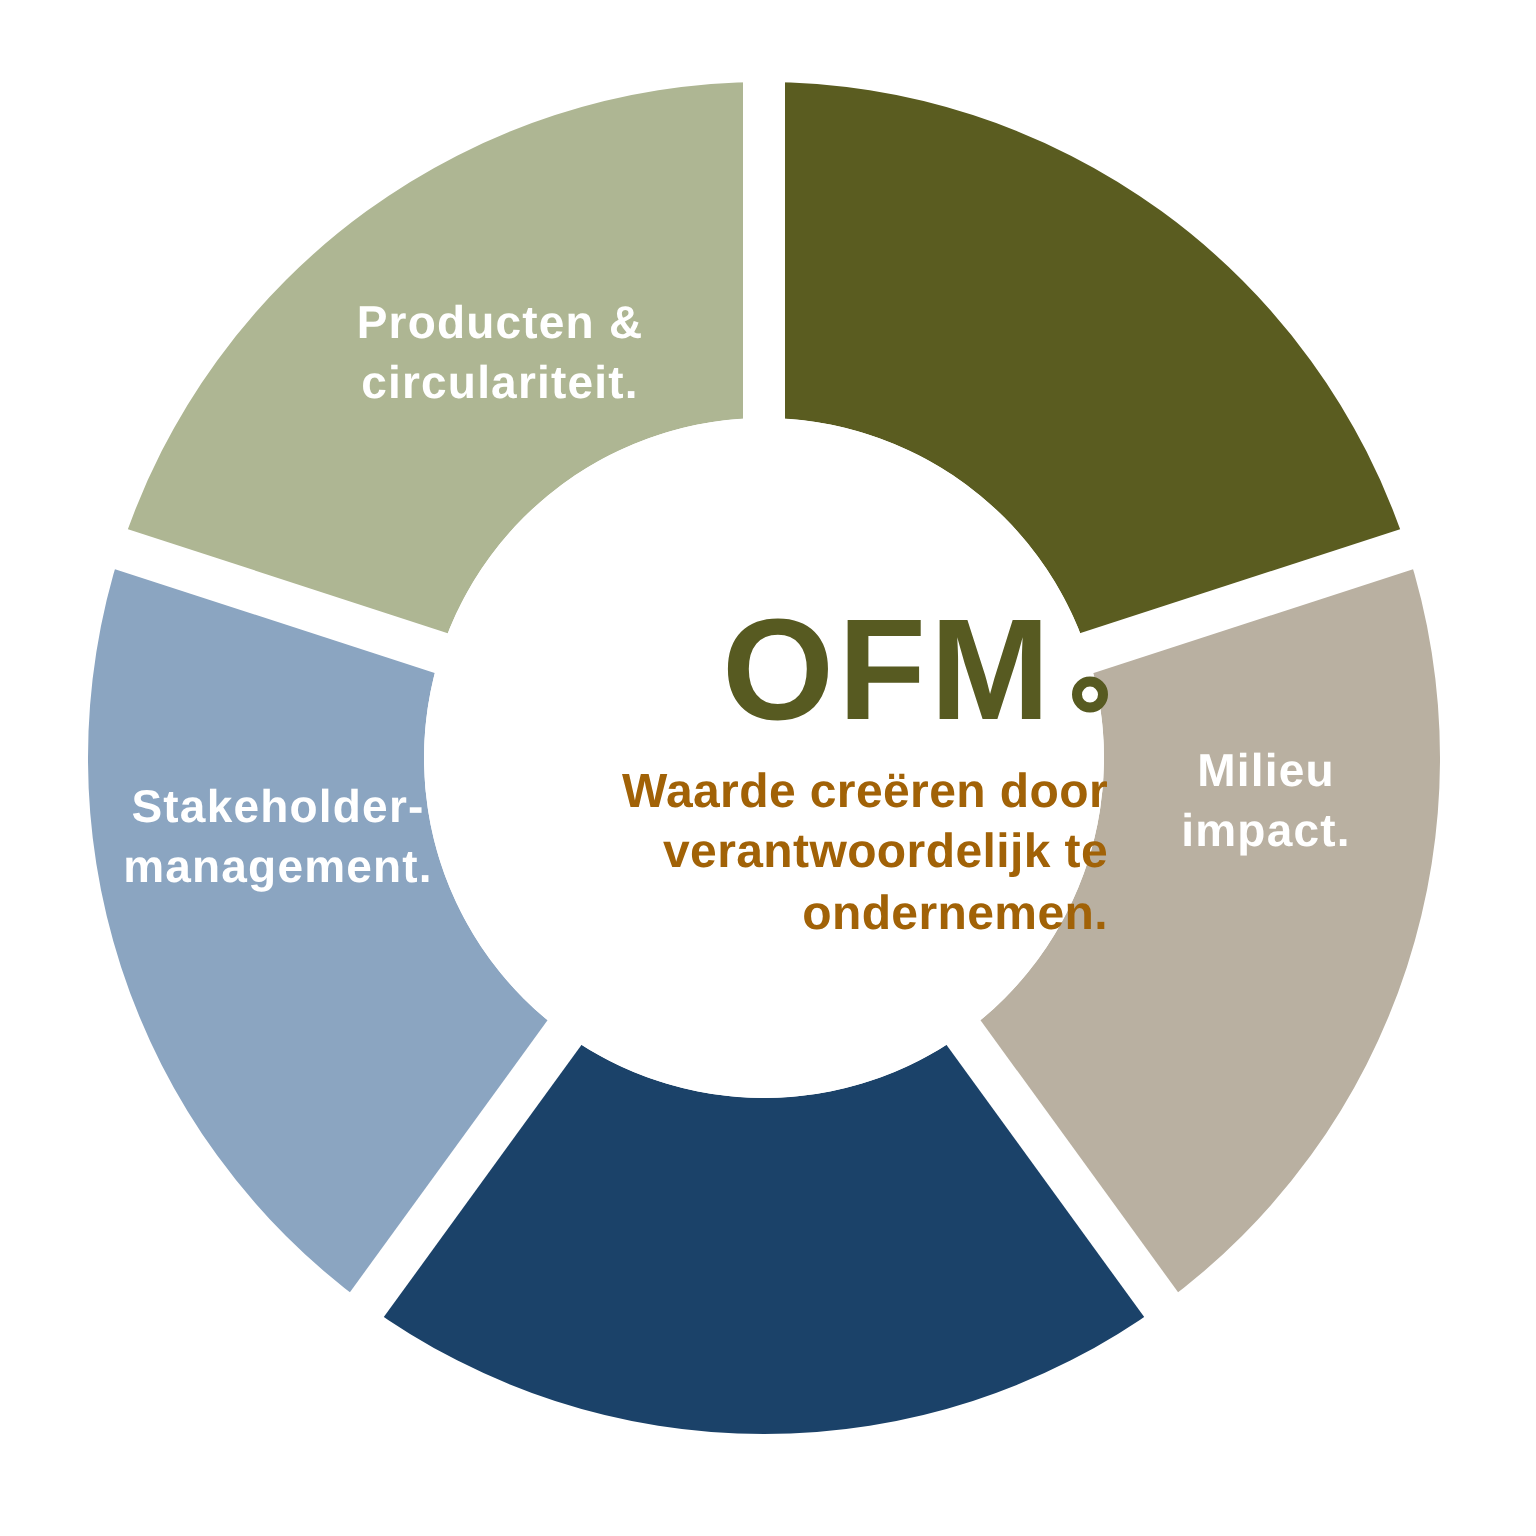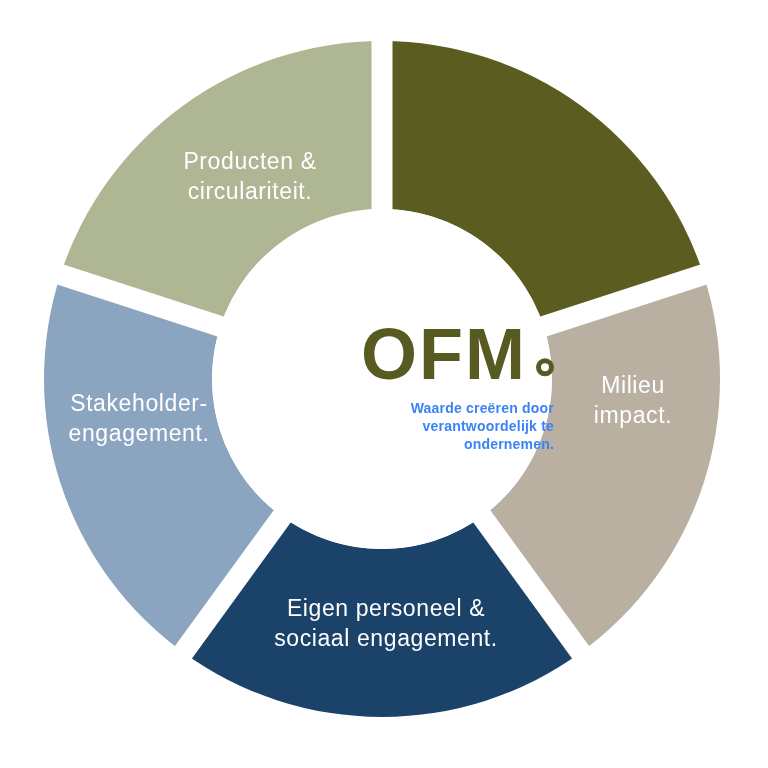--- a/index.html
+++ b/index.html
@@ -8,21 +8,21 @@
   .stage svg{position:absolute;left:0;top:0;}
   .seg-label{
     position:absolute;
     transform:translate(-50%,-50%);
     color:#ffffff;
     font-size:23px;
     line-height:1.3;
     letter-spacing:0.6px;
     text-align:center;
     white-space:pre-line;
-    font-weight:400;
+    font-weight:700;
   }
   .center-text{
     position:absolute;
     left:384px;top:386px;
     transform:translate(-50%,-50%);
     text-align:right;
     color:#575a21;
     width:340px;
   }
   .brand-row{
@@ -37,26 +37,26 @@
   }
   .brand-dot{
     display:inline-block;
     width:8px;height:8px;
     border:5px solid #575a21;
     border-radius:50%;
     margin-left:9px;
     vertical-align:3px;
   }
   .tagline{
-    font-size:14px;
+    font-size:24px;
     font-weight:700;
     line-height:1.27;
     letter-spacing:0.2px;
     white-space:pre-line;
-    color:#3b82f6;
+    color:#a16207;
   }
 </style>
 </head>
 <body>
 
 <div class="stage">
 
   <svg id="donut-svg" width="768" height="768" viewBox="0 0 768 768">
       <path d="M 60.54 274.55 A 338 338 0 0 1 382.00 41.00 L 382.00 209.00 A 170 170 0 0 0 220.32 326.47 Z" fill="#aeb693"></path>
       <path d="M 382.00 41.00 A 338 338 0 0 1 703.46 274.55 L 543.68 326.47 A 170 170 0 0 0 382.00 209.00 Z" fill="#5a5c20"></path>
@@ -71,25 +71,23 @@
       <circle cx="382" cy="379" r="170" fill="#ffffff"></circle>
     </svg>
 
   <div class="seg-label" style="left:250px;top:177px">Producten &amp;
 circulariteit.</div>
 
 
   <div class="seg-label" style="left:633px;top:401px">Milieu
 impact.</div>
 
-  <div class="seg-label" style="left:386px;top:624px">Eigen personeel &amp;
-sociaal engagement.</div>
 
   <div class="seg-label" style="left:139px;top:419px">Stakeholder-
-engagement.</div>
+management.</div>
 
   <div class="center-text">
     <div class="brand-row"><span class="brand">OFM</span><span class="brand-dot"></span></div>
     <div class="tagline">Waarde creëren door
 verantwoordelijk te
 ondernemen.</div>
   </div>
 
 </div>
 

